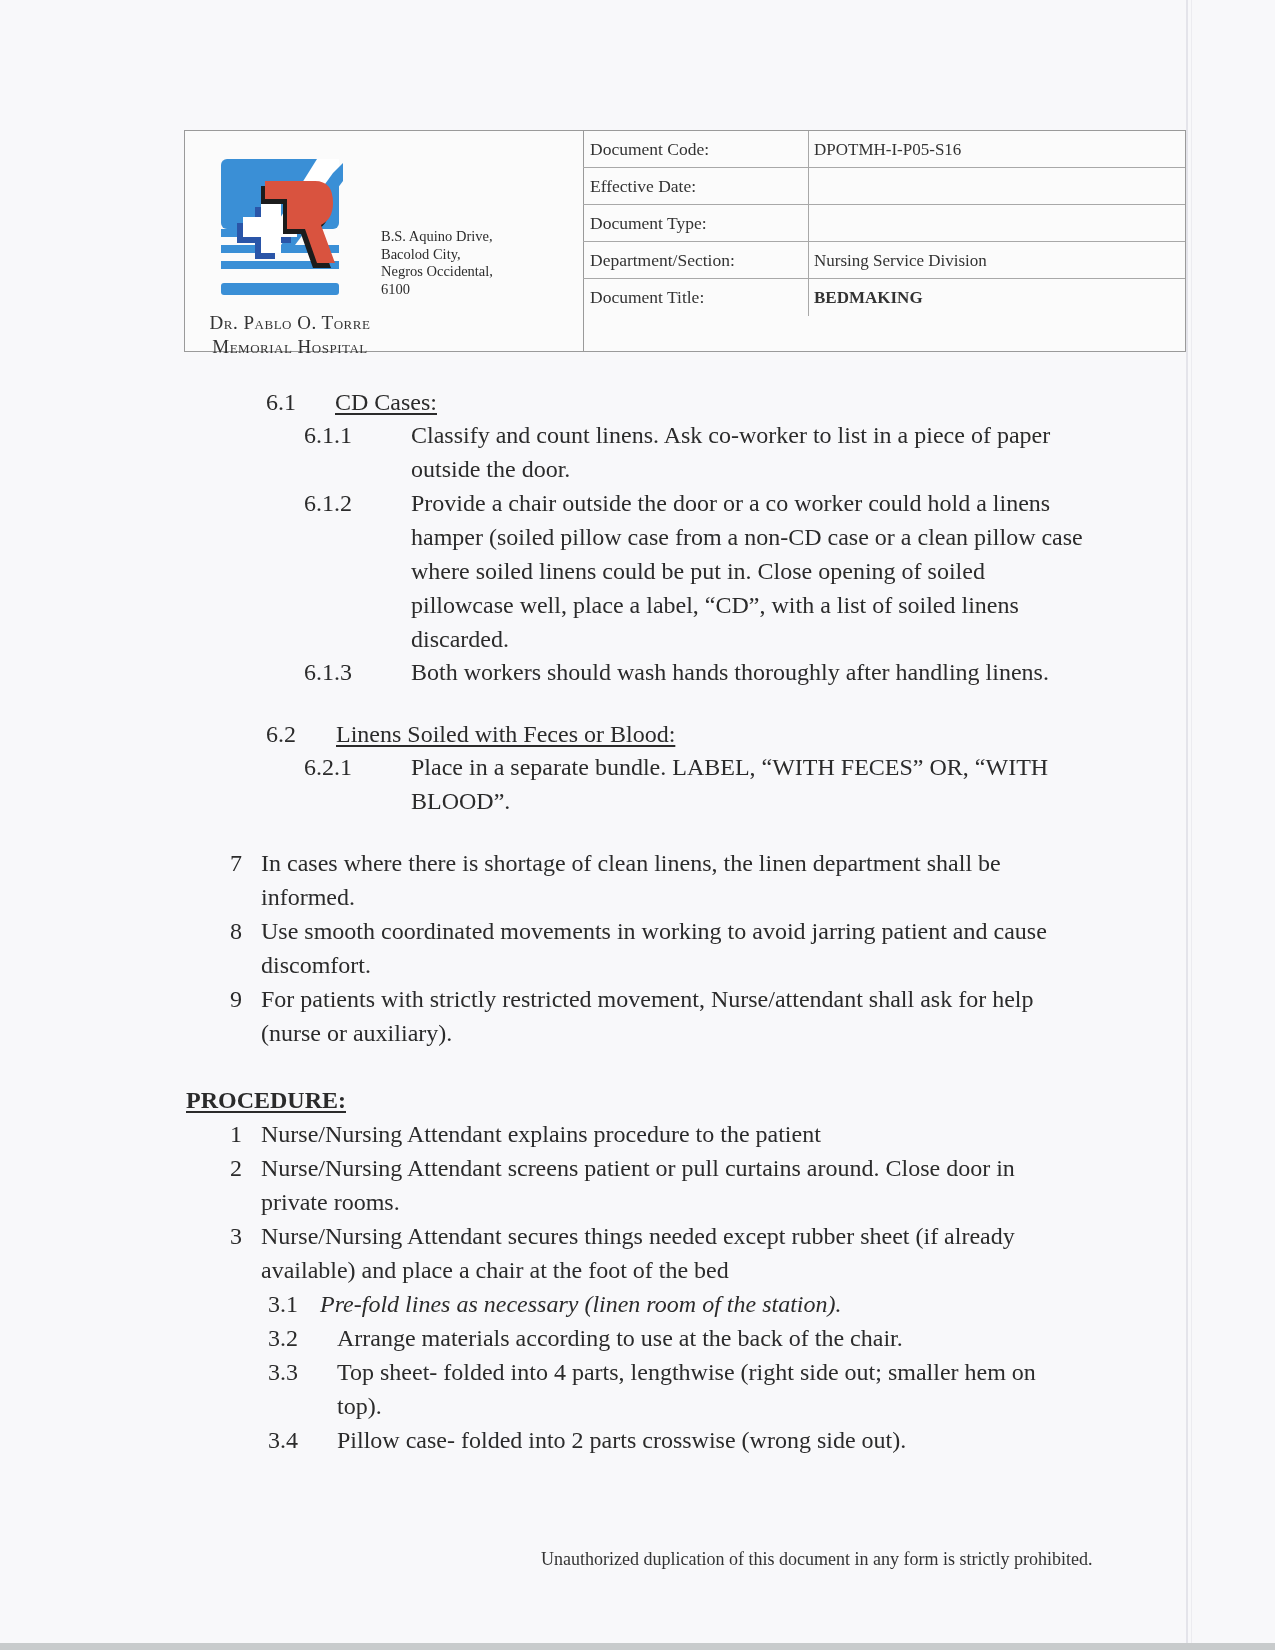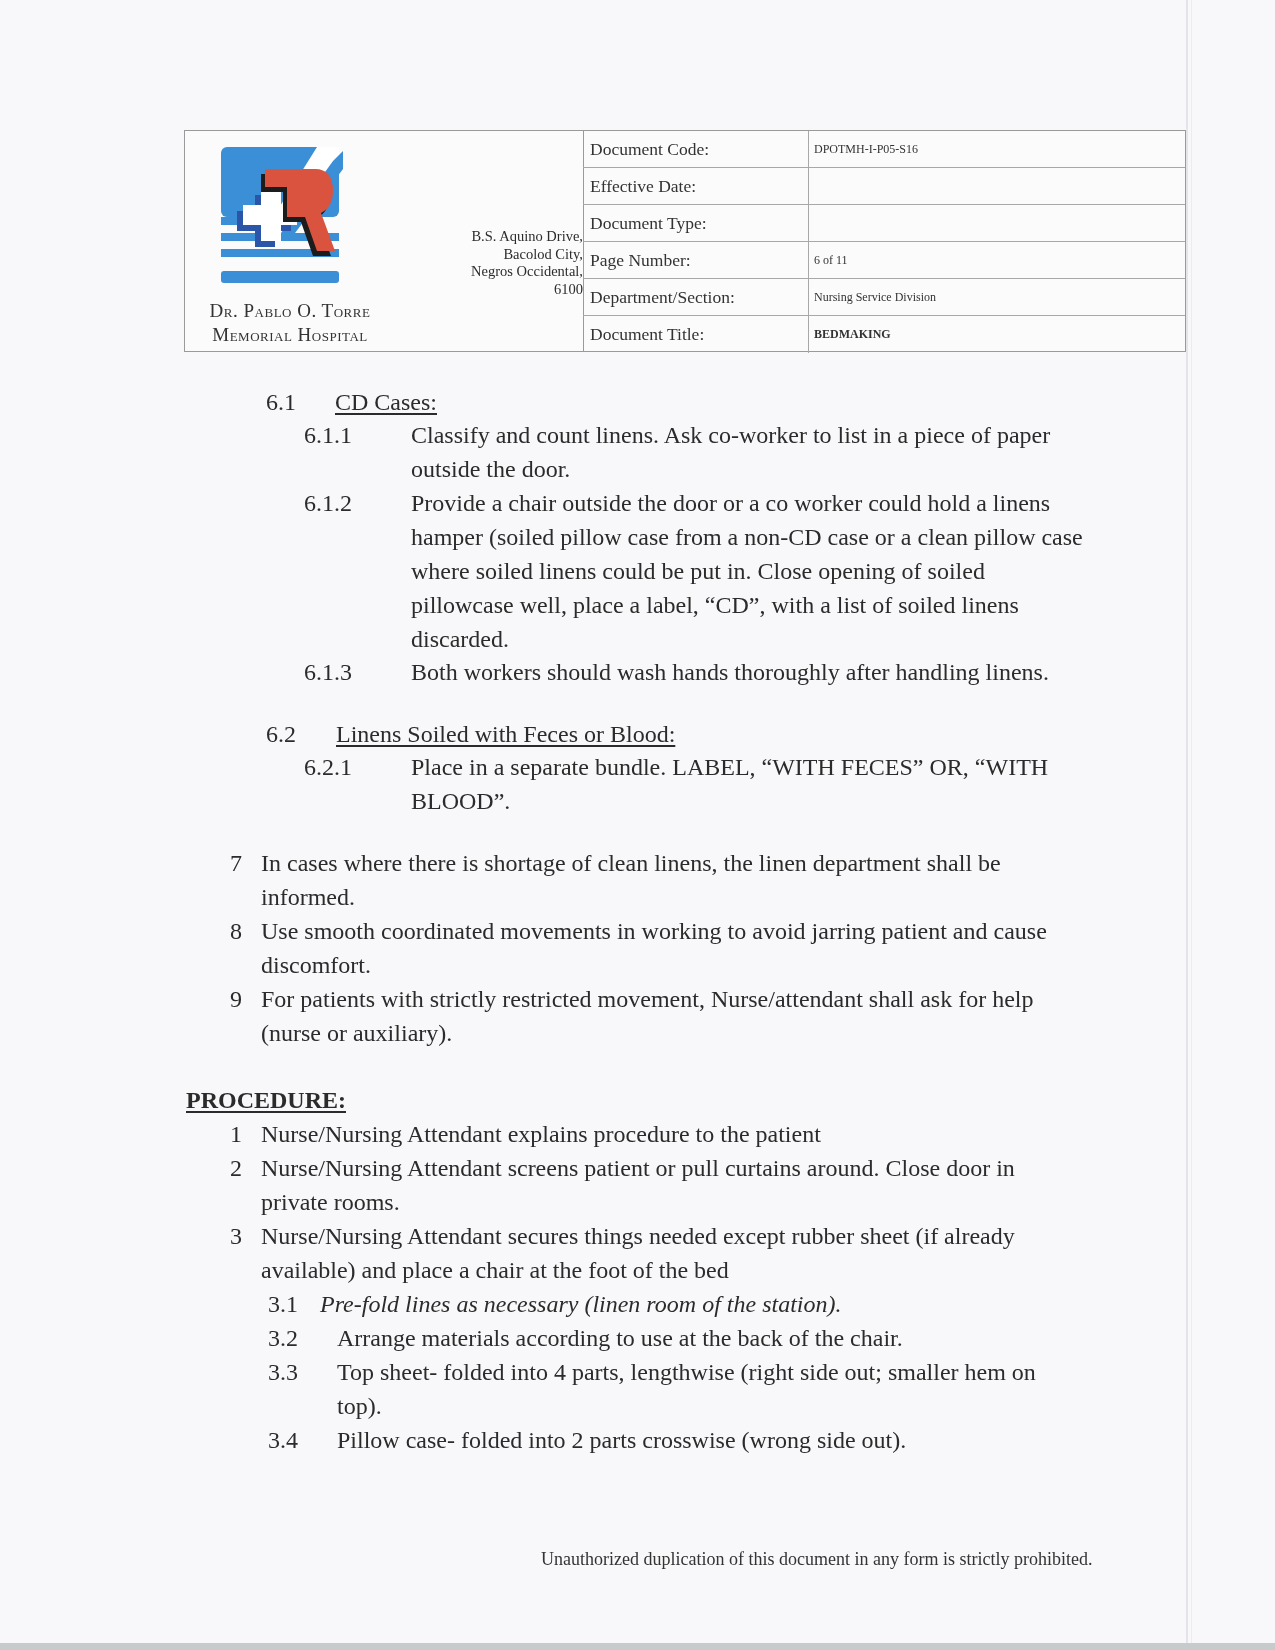--- a/index.html
+++ b/index.html
@@ -9,31 +9,31 @@
     font-family:"Liberation Serif","DejaVu Serif",serif;
     color:#2a2a2a;
   }
   .page-edge { position:absolute; top:0; bottom:7px; left:1186px; width:2px; background:#e4e4ea; }
   .page-edge2 { position:absolute; top:0; bottom:7px; left:1191px; width:1px; background:#ececf0; }
   .bottom-bar { position:absolute; left:0; right:0; bottom:0; height:7px; background:#c8cbcc; }
 
   
   .hdr { position:absolute; left:184px; top:130px; width:1002px; height:222px;
          border:1px solid #9a9a9a; box-sizing:border-box; background:#fbfbfb; }
-  .logo-col { position:absolute; left:0; top:0; width:196px; height:100%; }
+  .logo-col { position:absolute; left:0; top:12px; width:196px; height:100%; }
   .logo-svg { position:absolute; left:36px; top:16px; width:122px; height:136px; }
   .hospital-name { position:absolute; left:0; top:168px; width:210px; text-align:center;
     font-size:19px; line-height:24px; font-variant:small-caps; letter-spacing:0.5px; color:#333; }
   .addr-col { position:absolute; left:196px; top:0; width:202px; height:100%; border-right:1px solid #9a9a9a; }
-  .addr { position:absolute; left:0; right:0; top:97px; text-align:right; font-size:14.5px; line-height:17.5px; color:#2c2c2c; }
+  .addr { position:absolute; left:0; right:0; top:97px; text-align:left; font-size:14.5px; line-height:17.5px; color:#2c2c2c; }
   .meta { position:absolute; left:398px; top:0; right:0; height:100%; }
   .meta-row { height:37px; border-bottom:1px solid #a8a8a8; display:flex; box-sizing:border-box; }
   .meta-row:last-child { border-bottom:none; }
   .meta-label { width:226px; border-right:1px solid #a8a8a8; padding-left:7px; font-size:17.5px; line-height:37px; color:#333; box-sizing:border-box; }
-  .meta-value { flex:1; padding-left:5px; font-size:12px; line-height:37px; color:#333;font-family:Liberation Serif, serif; }
+  .meta-value { flex:1; padding-left:5px; font-size:17px; line-height:37px; color:#333;font-family:Liberation Serif, serif; }
   .meta-value.bold { font-weight:bold; }
 
   
   .ln { position:absolute; font-size:24px; line-height:34px; white-space:nowrap; color:#2b2b2b; }
   .u { text-decoration:underline; text-underline-offset:3px; }
   .b { font-weight:bold; }
   .footer { position:absolute; left:541px; top:1549px; font-size:18px; color:#333; white-space:nowrap; }
 </style>
 </head>
 <body>
@@ -72,24 +72,20 @@
   <div class="meta">
     <div class="meta-row">
       <div class="meta-label">Document Code:</div>
       <div class="meta-value">DPOTMH-I-P05-S16</div>
     </div>
     <div class="meta-row">
       <div class="meta-label">Effective Date:</div>
     </div>
     <div class="meta-row">
       <div class="meta-label">Document Type:</div>
-    </div>
-    <div class="meta-row">
-      <div class="meta-label">Page Number:</div>
-      <div class="meta-value">6 of 11</div>
     </div>
     <div class="meta-row">
       <div class="meta-label">Department/Section:</div>
       <div class="meta-value">Nursing Service Division</div>
     </div>
     <div class="meta-row">
       <div class="meta-label">Document Title:</div>
       <div class="meta-value bold">BEDMAKING</div>
     </div>
   </div>

